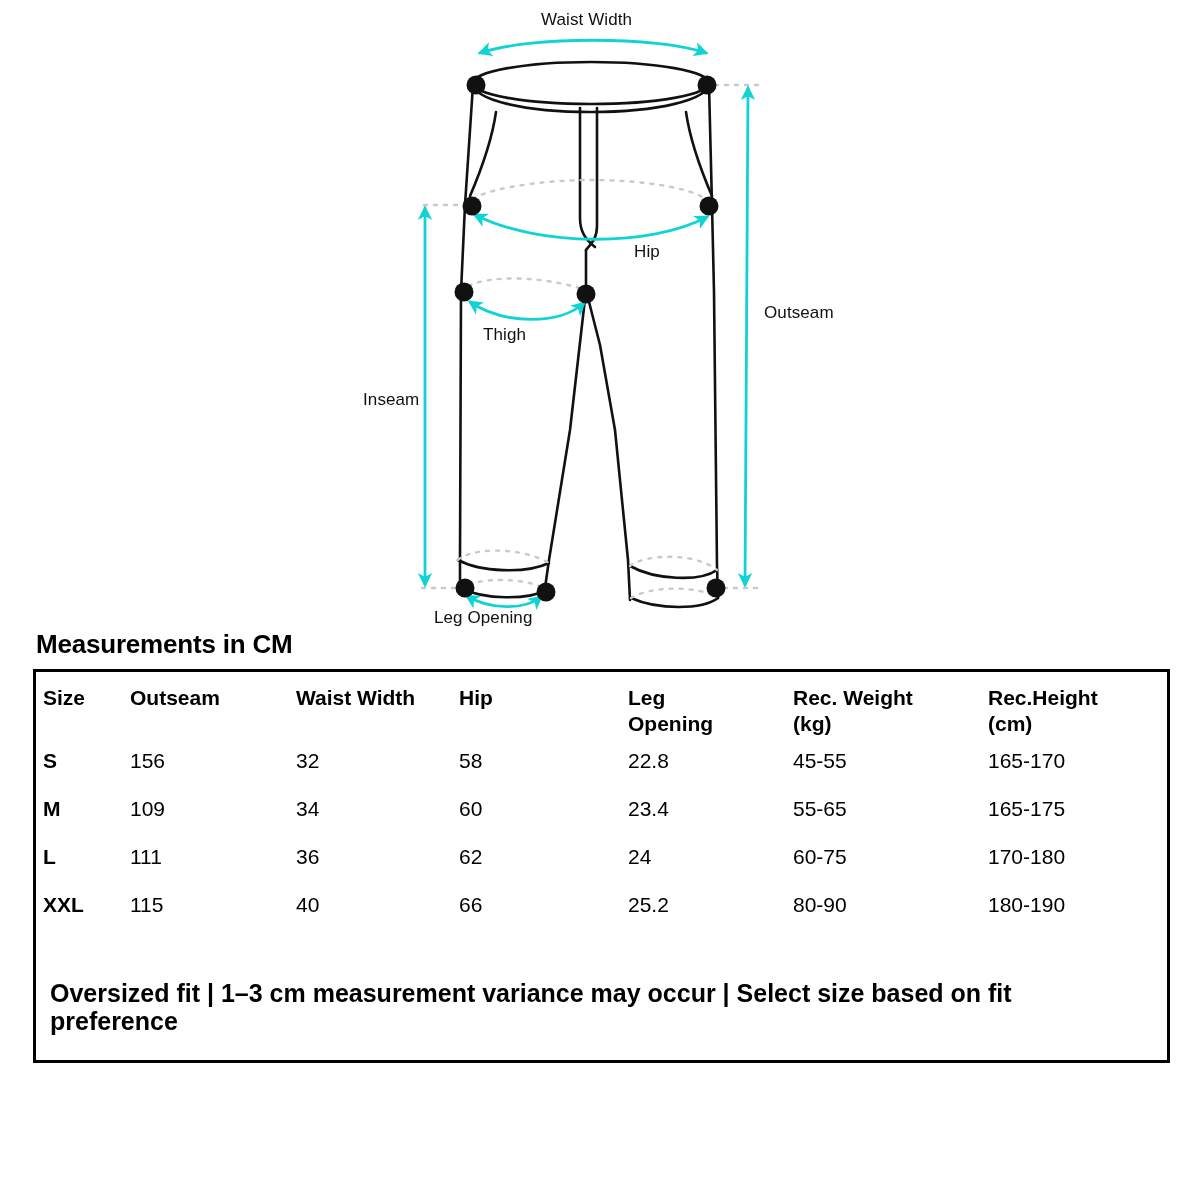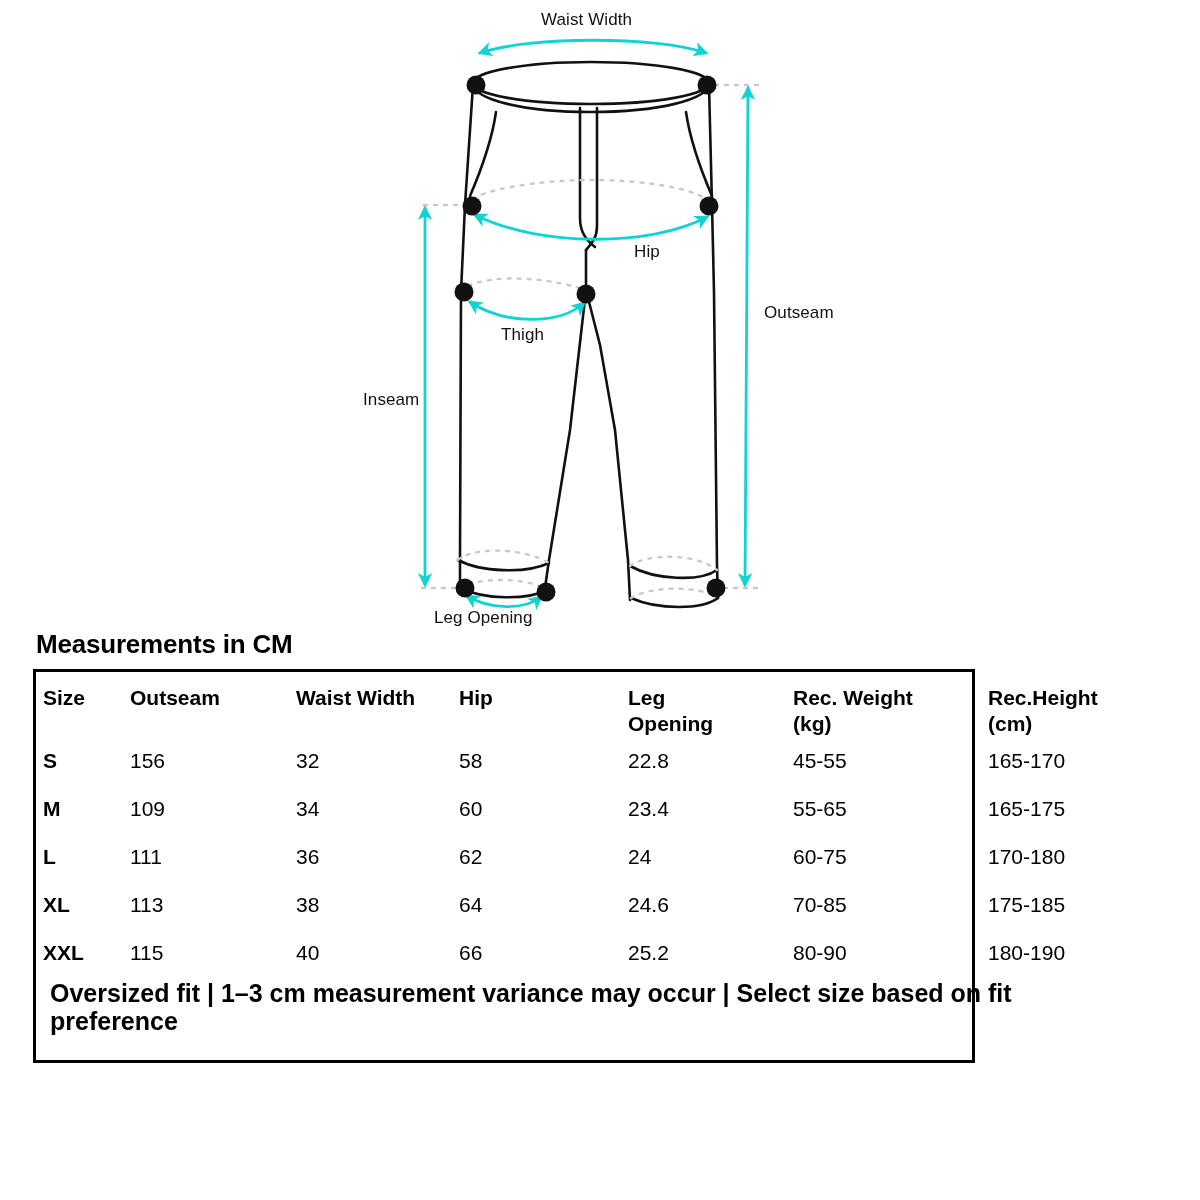--- a/index.html
+++ b/index.html
@@ -35,41 +35,41 @@
     position: absolute;
     font-family: "Liberation Sans", sans-serif;
     font-size: 17px;
     font-weight: 400;
     color: #111111;
     white-space: nowrap;
     letter-spacing: 0.1px;
   }
   #label-waist-width { left: 541px; top: 10px; }
   #label-hip         { left: 634px; top: 242px; }
-  #label-thigh       { left: 501px; top: 325px; }
+  #label-thigh       { left: 483px; top: 325px; }
   #label-inseam      { left: 363px; top: 390px; text-align: right; }
   #label-outseam     { left: 764px; top: 303px; }
   #label-leg-opening { left: 434px; top: 608px; }
 
   
   #measurements-heading {
     position: absolute;
     left: 36px;
     top: 629px;
     font-size: 26px;
     font-weight: bold;
     letter-spacing: -0.2px;
     color: #000;
     text-align: right;
   }
   #size-table-wrap {
     position: absolute;
     left: 33px;
     top: 669px;
-    width: 942px;
+    width: 1137px;
     height: 394px;
     border: 3px solid #000000;
     box-sizing: border-box;
     background: #ffffff;
   }
   table.size-table {
     width: 100%;
     border-collapse: collapse;
     table-layout: fixed;
     font-size: 21px;
@@ -280,29 +280,20 @@
         <tr>
           <td class="size-cell">L</td>
           <td>111</td>
           <td>36</td>
           <td>62</td>
           <td>24</td>
           <td>60-75</td>
           <td>170-180</td>
         </tr>
         <tr>
-          <td class="size-cell">XL</td>
-          <td>113</td>
-          <td>38</td>
-          <td>64</td>
-          <td>24.6</td>
-          <td>70-85</td>
-          <td>175-185</td>
-        </tr>
-        <tr>
           <td class="size-cell">XXL</td>
           <td>115</td>
           <td>40</td>
           <td>66</td>
           <td>25.2</td>
           <td>80-90</td>
           <td>180-190</td>
         </tr>
       </tbody>
     </table>

